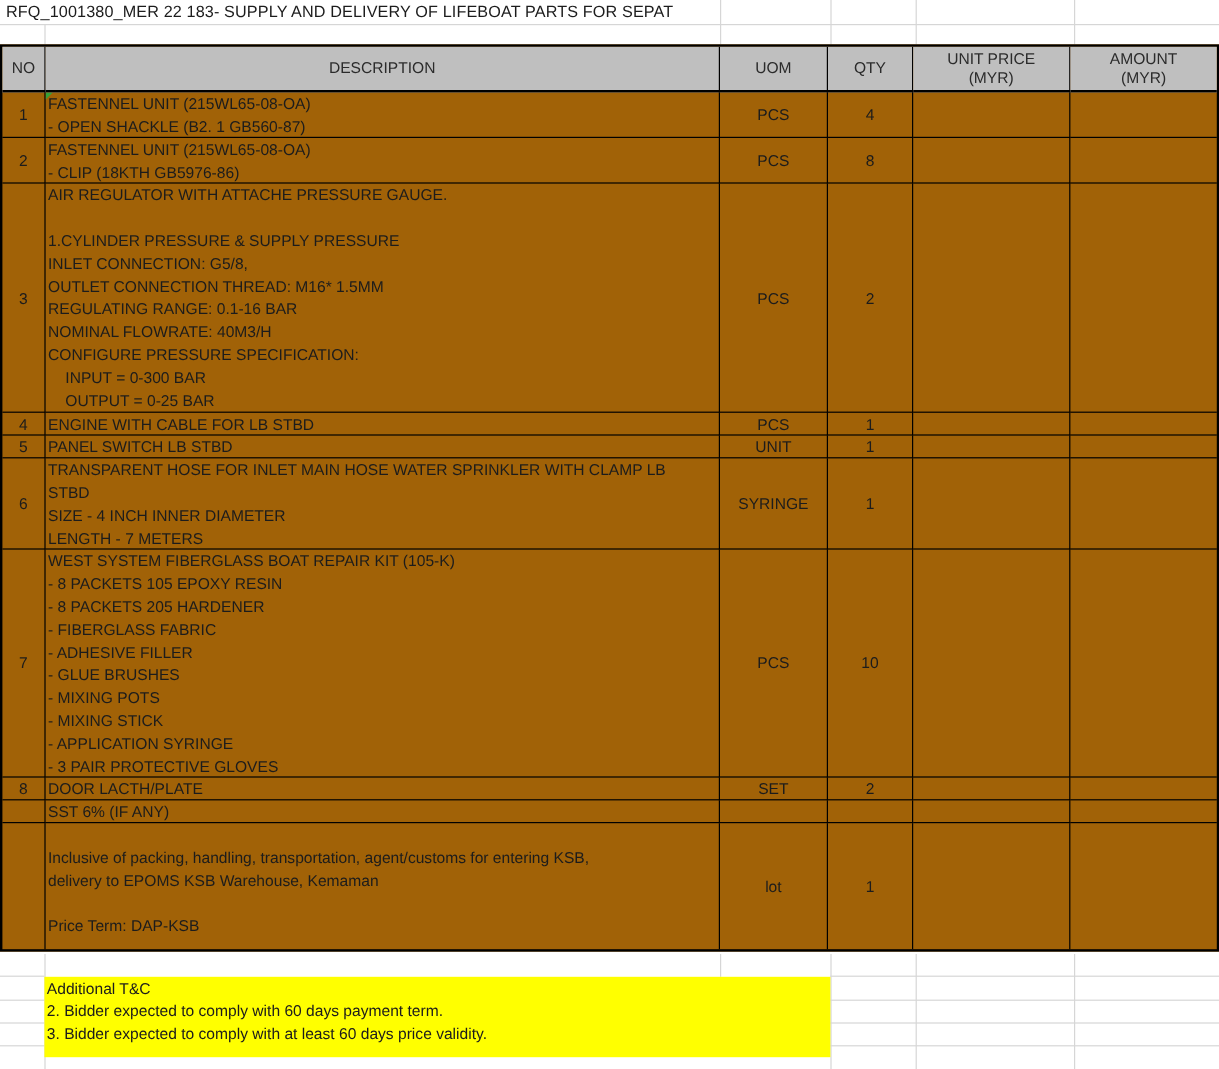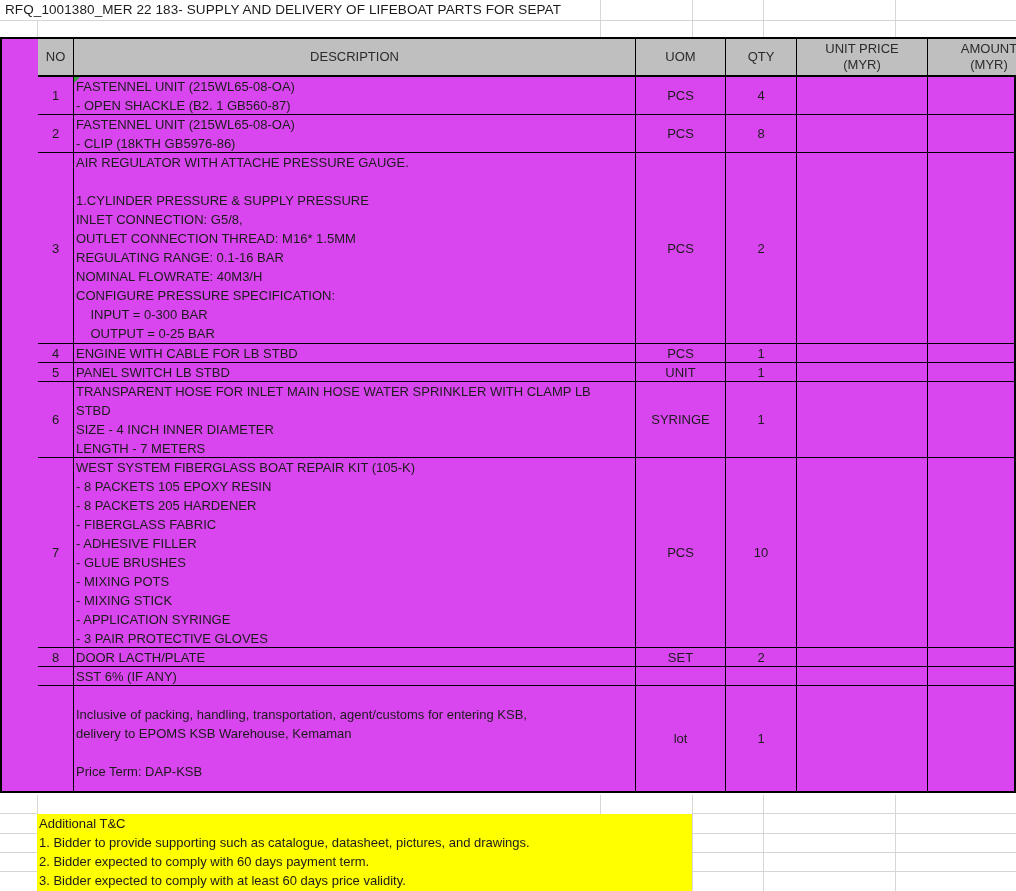--- a/index.html
+++ b/index.html
@@ -19,22 +19,21 @@
   .gl.h { height:1px; }
   .gl.v { width:1px; }
 
   
   .rfq-table {
     position:absolute; left:0; top:37px; width:1016px;
     border:2px solid #000;
     display:grid;
     grid-template-columns:36px 562px 90px 71px 131px 122px;
     grid-template-rows:38px 38px 38px 191px 19px 19px 76px 190px 19px 19px 105px;
-    background:#d946ef;
-    padding-left:36px;
+    background:#a16207;
   }
   .c {
     border-right:1px solid #000;
     border-bottom:1px solid #000;
     overflow:hidden; position:relative;
     line-height:19px;
   }
   .c.last-col { border-right:none; }
   .c.last-row { border-bottom:none; }
   .c.center { display:flex; align-items:center; justify-content:center; text-align:center; }
@@ -47,21 +46,21 @@
   .err-tri {
     position:absolute; left:0; top:0; width:0; height:0;
     border-top:6px solid #36a139; border-right:6px solid transparent;
   }
   .summary-desc { padding-top:19px; padding-left:2px; }
   .bold { font-weight:normal; }
   .gap19 { height:19px; }
 
   
   .tnc {
-    position:absolute; left:37px; top:814px; width:655px; height:77px;
+    position:absolute; left:37px; top:814px; width:655px; height:67px;
     background:#ffff00; padding-left:2px; line-height:19px;
   }
 </style>
 </head>
 <body>
 
 <div class="title-cell">RFQ_1001380_MER 22 183- SUPPLY AND DELIVERY OF LIFEBOAT PARTS FOR SEPAT</div>
 
 <div class="gl h" style="left:0; top:20px; width:1016px;"></div>
 <div class="gl v" style="left:37px; top:20px; height:17px;"></div>
@@ -201,16 +200,15 @@
 <div class="gl h" style="left:692px; top:813px; width:324px;"></div>
 <div class="gl h" style="left:0; top:833px; width:37px;"></div>
 <div class="gl h" style="left:692px; top:833px; width:324px;"></div>
 <div class="gl h" style="left:0; top:852px; width:37px;"></div>
 <div class="gl h" style="left:692px; top:852px; width:324px;"></div>
 <div class="gl h" style="left:0; top:871px; width:37px;"></div>
 <div class="gl h" style="left:692px; top:871px; width:324px;"></div>
 
 <div class="tnc">
   <div class="bold">Additional T&amp;C</div>
-  <div>1. Bidder to provide supporting such as catalogue, datasheet, pictures, and drawings.</div>
   <div>2. Bidder expected to comply with 60 days payment term.</div>
   <div>3. Bidder expected to comply with at least 60 days price validity.</div>
 </div>
 
 </body></html>

